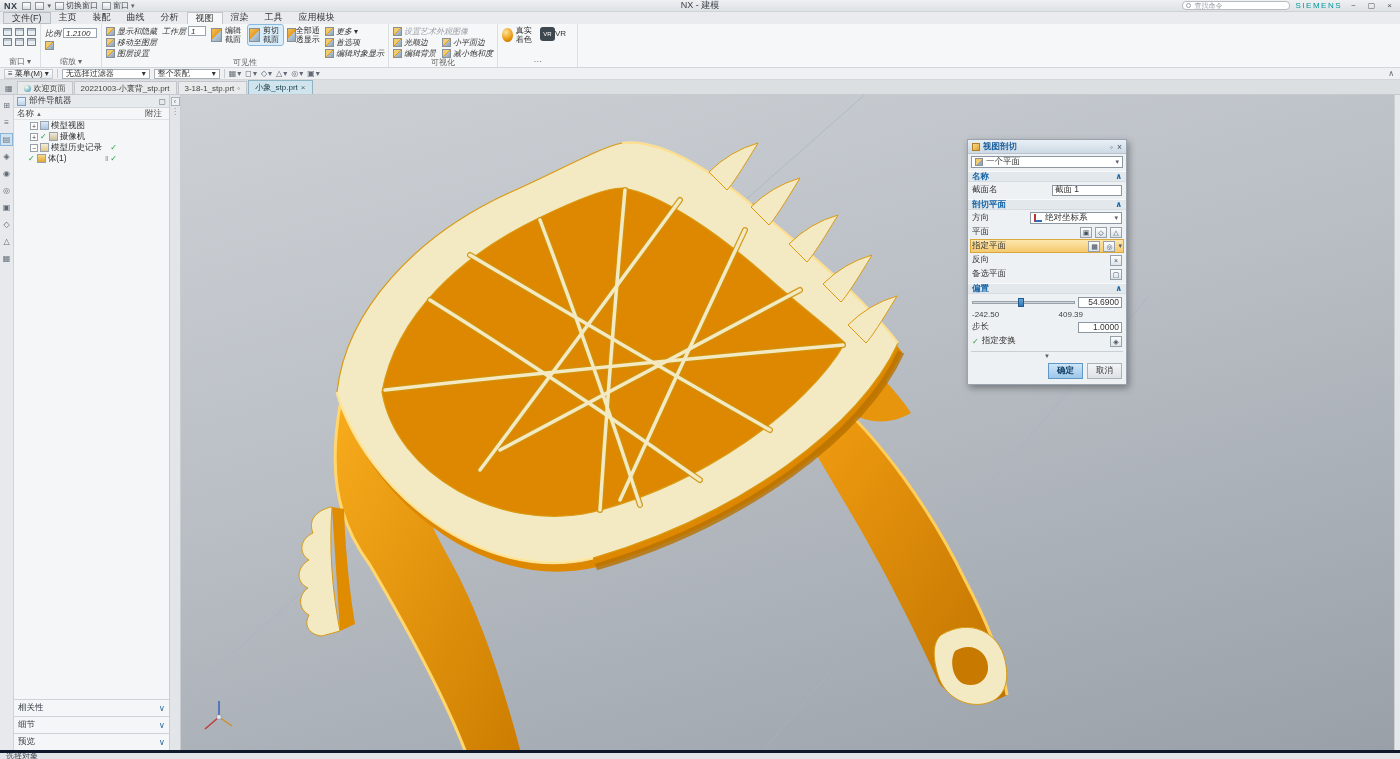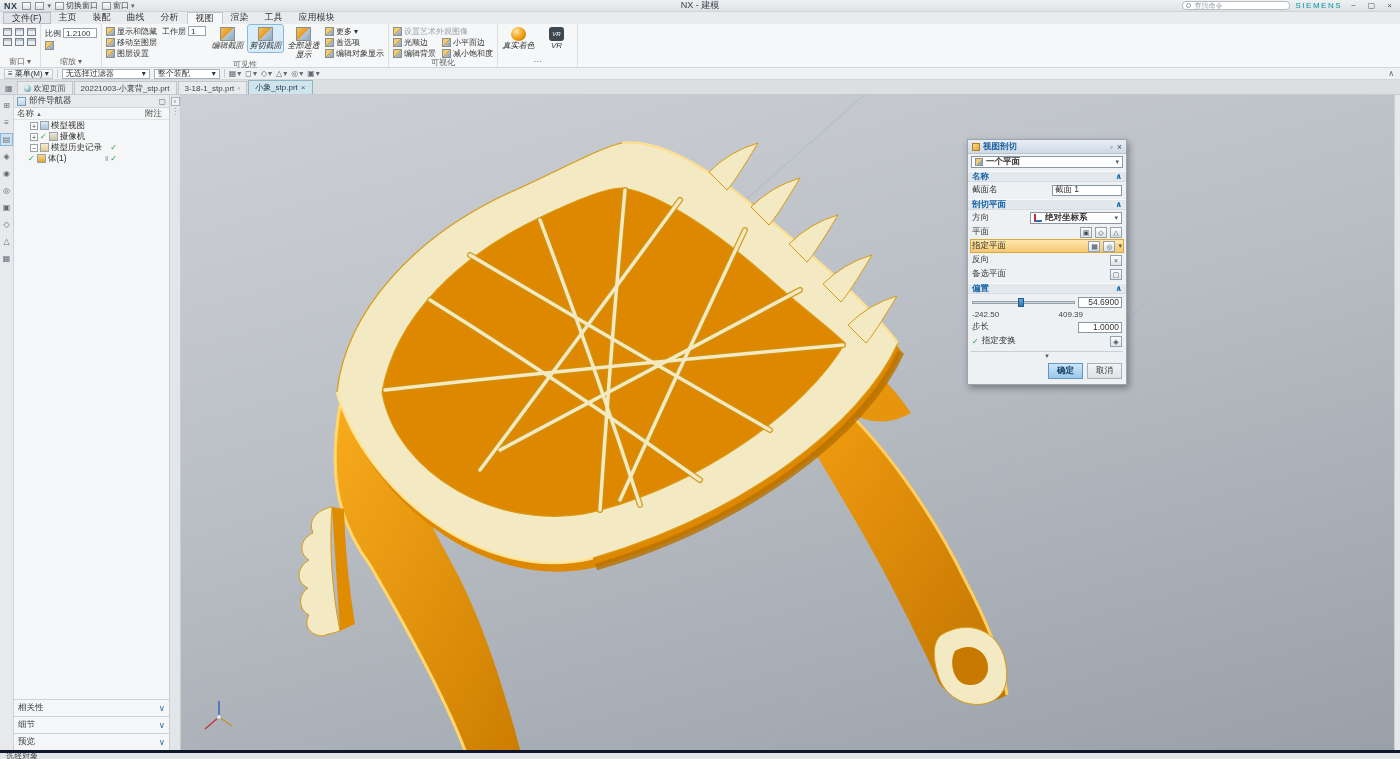--- a/index.html
+++ b/index.html
@@ -26,30 +26,30 @@
   .mtab { padding:0 8px; line-height:11px; color:#333; }
   .mtab.file { border:1px solid #b9bec4; background:#e0e4e8; }
   .mtab.active { background:#f6f7f8; border:1px solid #c3c7cb; border-bottom:none; }
 
   
   .ribbon { height:44px; background:#f6f7f8; border-bottom:1px solid #d4d7da; display:flex; align-items:stretch; }
   .rgroup { display:flex; flex-direction:column; border-right:1px solid #dcdfe2; padding:1px 3px 0; }
   .rg-content { flex:1; display:flex; align-items:flex-start; gap:3px; }
   .rg-label { height:10px; font-size:8px; color:#666; text-align:center; line-height:10px; white-space:nowrap; }
   .rstack { display:flex; flex-direction:column; gap:1px; }
-  .ritem { display:flex; align-items:center; gap:2px; font-size:8px; height:10px; padding:0 1px; white-space:nowrap; color:#333; }
+  .ritem { display:flex; align-items:center; gap:2px; font-size:8px; height:10px; padding:0 1px; white-space:nowrap; color:#333;font-style:italic; }
   .ritem.grayed { color:#9aa0a6; }
   .sic { width:9px; height:9px; flex:none; border:1px solid #8a9097;
     background:linear-gradient(135deg,#f3cd6d 45%,#e09a1e 45% 55%,#aebfcd 55%,#8ba3b6); }
   .wingrid { display:grid; grid-template-columns:repeat(3,10px); gap:2px; padding-top:3px; }
   .wic { width:9px; height:8px; border:1px solid #7a8189; background:#e8edf2; box-shadow:inset 0 2px #b8c4d0; }
   .tfield { background:#fff; border:1px solid #9aa2ab; height:10px; font-size:8px; padding:0 2px; display:inline-flex; align-items:center; }
   .flabel { font-size:8px; color:#333; }
-  .bbtn { width:35px; display:flex; flex-direction:column; align-items:center; text-align:center;
-    font-size:8px; line-height:8.5px; padding:2px 1px 1px; border-radius:2px; color:#333;font-style:italic; }
+  .bbtn { width:35px; display:flex; flex-direction:row; align-items:center; text-align:center;
+    font-size:8px; line-height:8.5px; padding:2px 1px 1px; border-radius:2px; color:#333; }
   .bbtn.active { background:#d9ecf9; outline:1px solid #8ab8dd; }
   .bicon { width:15px; height:14px; margin-bottom:1px; border:1px solid #8a8f94;
     background:linear-gradient(135deg,#f1c25c,#e89b20 50%,#b5c7d6 50%,#8fa9bd); }
   .bicon.sphere { border-radius:50%; border:none; background:radial-gradient(circle at 35% 30%,#ffe39a,#e89200 65%,#9a5f00); }
   .bicon.vr { background:#3c4750; border-radius:3px; color:#fff; font-size:6px; line-height:14px; text-align:center; border:none; }
   .vcols { display:flex; gap:4px; }
 
   
   .toolbar2 { height:12px; background:#eef0f2; border-bottom:1px solid #d4d7da; display:flex; align-items:center; gap:4px; padding:0 4px; font-size:8px; }
   .t2btn { display:flex; align-items:center; gap:2px; border:1px solid #c6cacf; background:linear-gradient(#fbfcfd,#e8ebee); padding:0 3px; height:10px; }
@@ -106,21 +106,21 @@
   .rightstrip { position:absolute; right:0; top:0; bottom:0; width:6px; background:#e5e8ea; border-left:1px solid #cdd1d4; }
 
   
   .dlg { position:absolute; left:786px; top:44px; width:160px; background:#eef1f3; border:1px solid #9aa4ae;
     box-shadow:2px 3px 7px rgba(0,0,0,.35); font-size:8.5px; }
   .dlg-title { height:14px; background:linear-gradient(#e9f0f6,#cdd9e4); border-bottom:1px solid #b9c4cf;
     display:flex; align-items:center; gap:3px; padding:0 4px; color:#1b5f9d; font-weight:bold; }
   .dlg-ticon { width:8px; height:8px; border:1px solid #b08020; background:linear-gradient(135deg,#f7d98a,#e0a53c); flex:none; }
   .dlg-tbtns { margin-left:auto; display:flex; gap:4px; color:#44525e; font-weight:normal; }
   .dlg-body { padding:2px 3px 3px; display:flex; flex-direction:column; gap:2px; }
-  .combo { display:flex; align-items:center; gap:3px; background:#fff; border:1px solid #8c97a1; height:12px; padding:0 3px;font-weight:bold; }
+  .combo { display:flex; align-items:center; gap:3px; background:#fff; border:1px solid #8c97a1; height:12px; padding:0 3px; }
   .combo .caret { margin-left:auto; font-size:7px; color:#55606a; }
   .c-ic { width:8px; height:8px; flex:none; }
   .c-ic.plane { background:linear-gradient(135deg,#f3cd6d 55%,#8fa9bd 55%); border:1px solid #8a9097; }
   .c-ic.csys { border-left:2px solid #c03030; border-bottom:2px solid #2b6fc0; }
   .sec-h { height:11px; margin:1px -3px 0; background:#e3e8ec; border-top:1px solid #f7f9fb; border-bottom:1px solid #d7dce1;
     color:#1565a8; font-weight:bold; display:flex; align-items:center; padding:0 4px; }
   .sec-h .sc { margin-left:auto; font-size:8px; }
   .drow { display:flex; align-items:center; gap:3px; min-height:12px; padding:0 1px; }
   .drow .sp { flex:1; }
   .dfield { background:#fff; border:1px solid #8c97a1; height:11px; display:inline-flex; align-items:center; padding:0 2px; }

